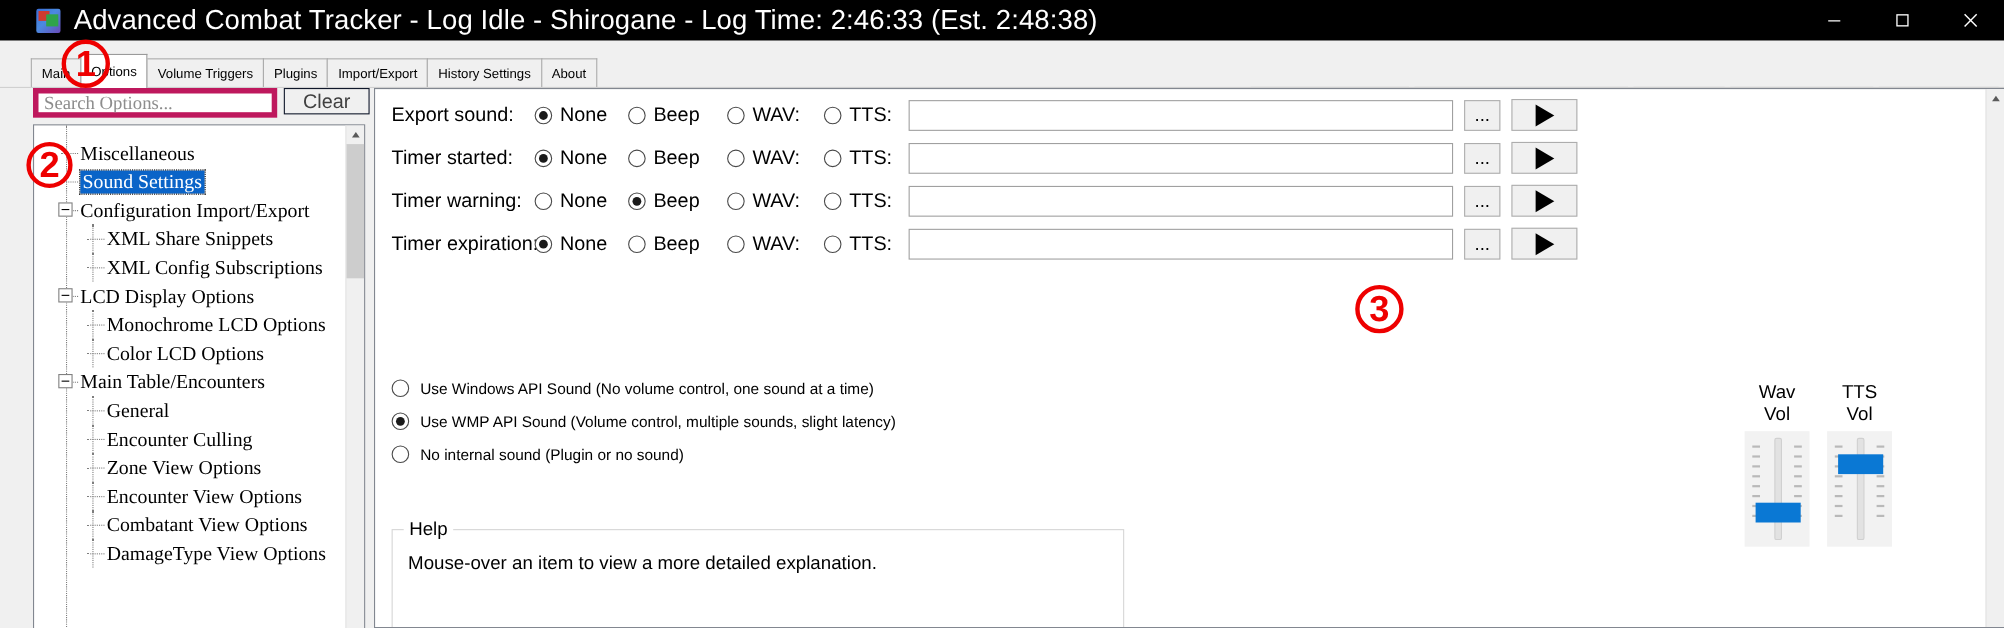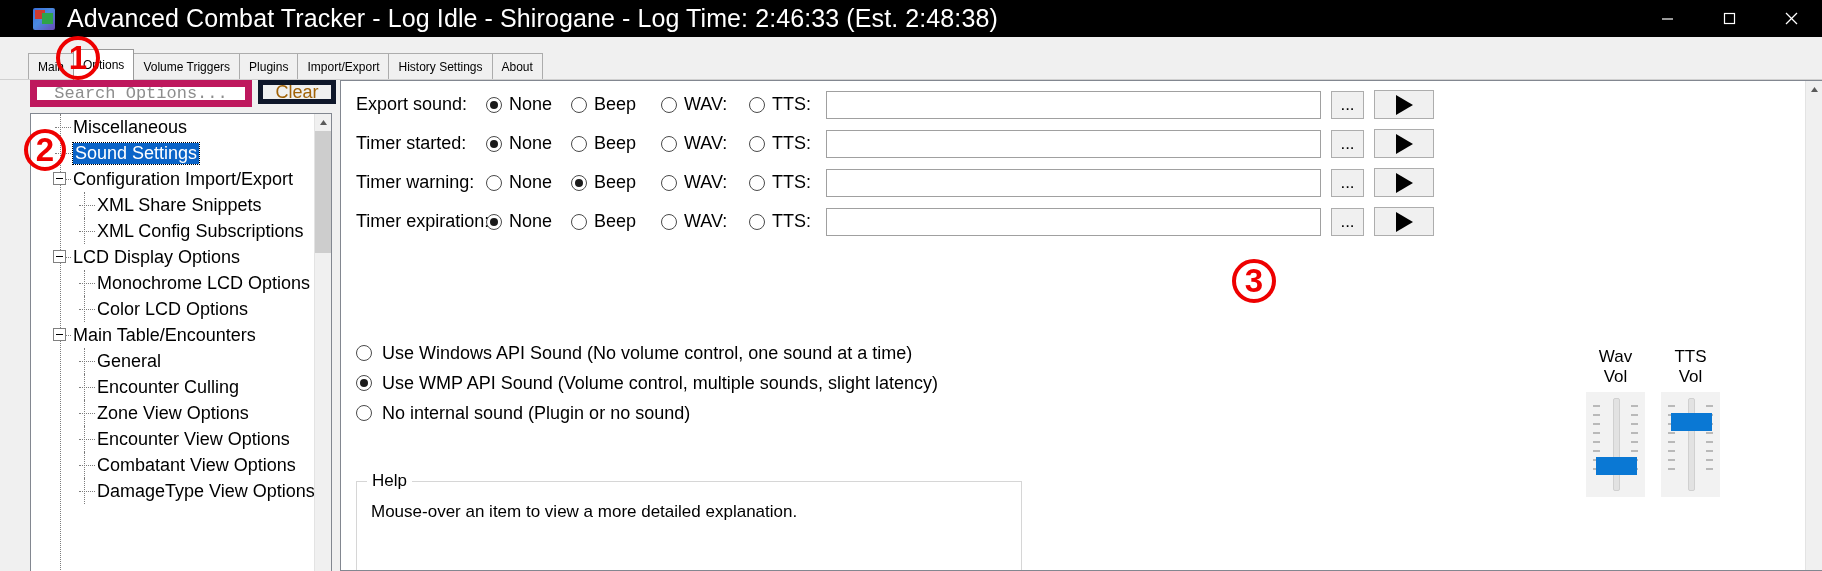--- a/index.html
+++ b/index.html
@@ -138,33 +138,32 @@
     position: absolute; left: 28px; top: 80px;
     width: 306px; bottom: 0;
     background: #f0f0f0;
   }
   .search-row {
     position: absolute; left: 2px; top: 0px;
     display: flex; gap: 6px;
   }
   .search-input {
     width: 222px; height: 27px;
-    border: 7px solid #be185d;
+    border: 5px solid #be185d;
     background: #ffffff;
     font-size: 17px; color: #000;
     padding: 0 5px;
-    font-family: Liberation Mono, monospace;
+    font-family: Liberation Serif, serif;
     outline: none;
-    text-align: center;
   }
   .search-input::placeholder { color: #8d8d8d; }
   .clear-btn {
     width: 78px; height: 24px;
-    border: 5px solid #0f172a; background: #f0f0f0;
-    font-size: 18px; color: #a16207;
+    border: 1px solid #0f172a; background: #f0f0f0;
+    font-size: 18px; color: #404040;
     display: flex; align-items: center; justify-content: center;
   }
 
   .treebox {
     position: absolute; left: 2px; top: 33px;
     width: 302px; bottom: -2px;
     border: 1px solid #828790;
     background: #ffffff;
     overflow: hidden;
   }
@@ -175,22 +174,22 @@
   .tsc-up {
     width: 17px; height: 17px;
     display: flex; align-items: center; justify-content: center;
     color: #555;
   }
   .tsc-thumb {
     position: absolute; left: 0; top: 17px; width: 17px; height: 122px;
     background: #cdcdcd;
   }
   .tree {
-    position: absolute; left: 0; top: 0; right: 17px;
-    font-size: 18px; color: #000;
+    position: absolute; left: 0; top: 12px; right: 17px;
+    font-size: 18px; color: #000; font-family: Liberation Serif, serif;
   }
   .tnode {
     position: relative;
     height: 26px;
     display: flex; align-items: center;
     white-space: nowrap;
   }
   .tnode .lbl { position: relative; z-index: 2; }
   .tnode.sel .lbl {
     background: #0a64c8; color: #ffffff;
@@ -283,21 +282,21 @@
     width: 0; height: 0;
     border-left: 17px solid #000;
     border-top: 10px solid transparent;
     border-bottom: 10px solid transparent;
   }
 
   .api-group { position: absolute; left: 15px; top: 257px; }
   .api-row {
     display: flex; align-items: center; gap: 10px;
     height: 30px;
-    font-size: 18px; color: #000;
+    font-size: 14px; color: #000;
     white-space: nowrap;
   }
 
   
   .vol-area { position: absolute; top: 255px; }
   .vol-col { position: absolute; top: 11px; }
   .vol-title {
     font-size: 17px; color: #000; text-align: center;
     margin-bottom: 5px;
   }

